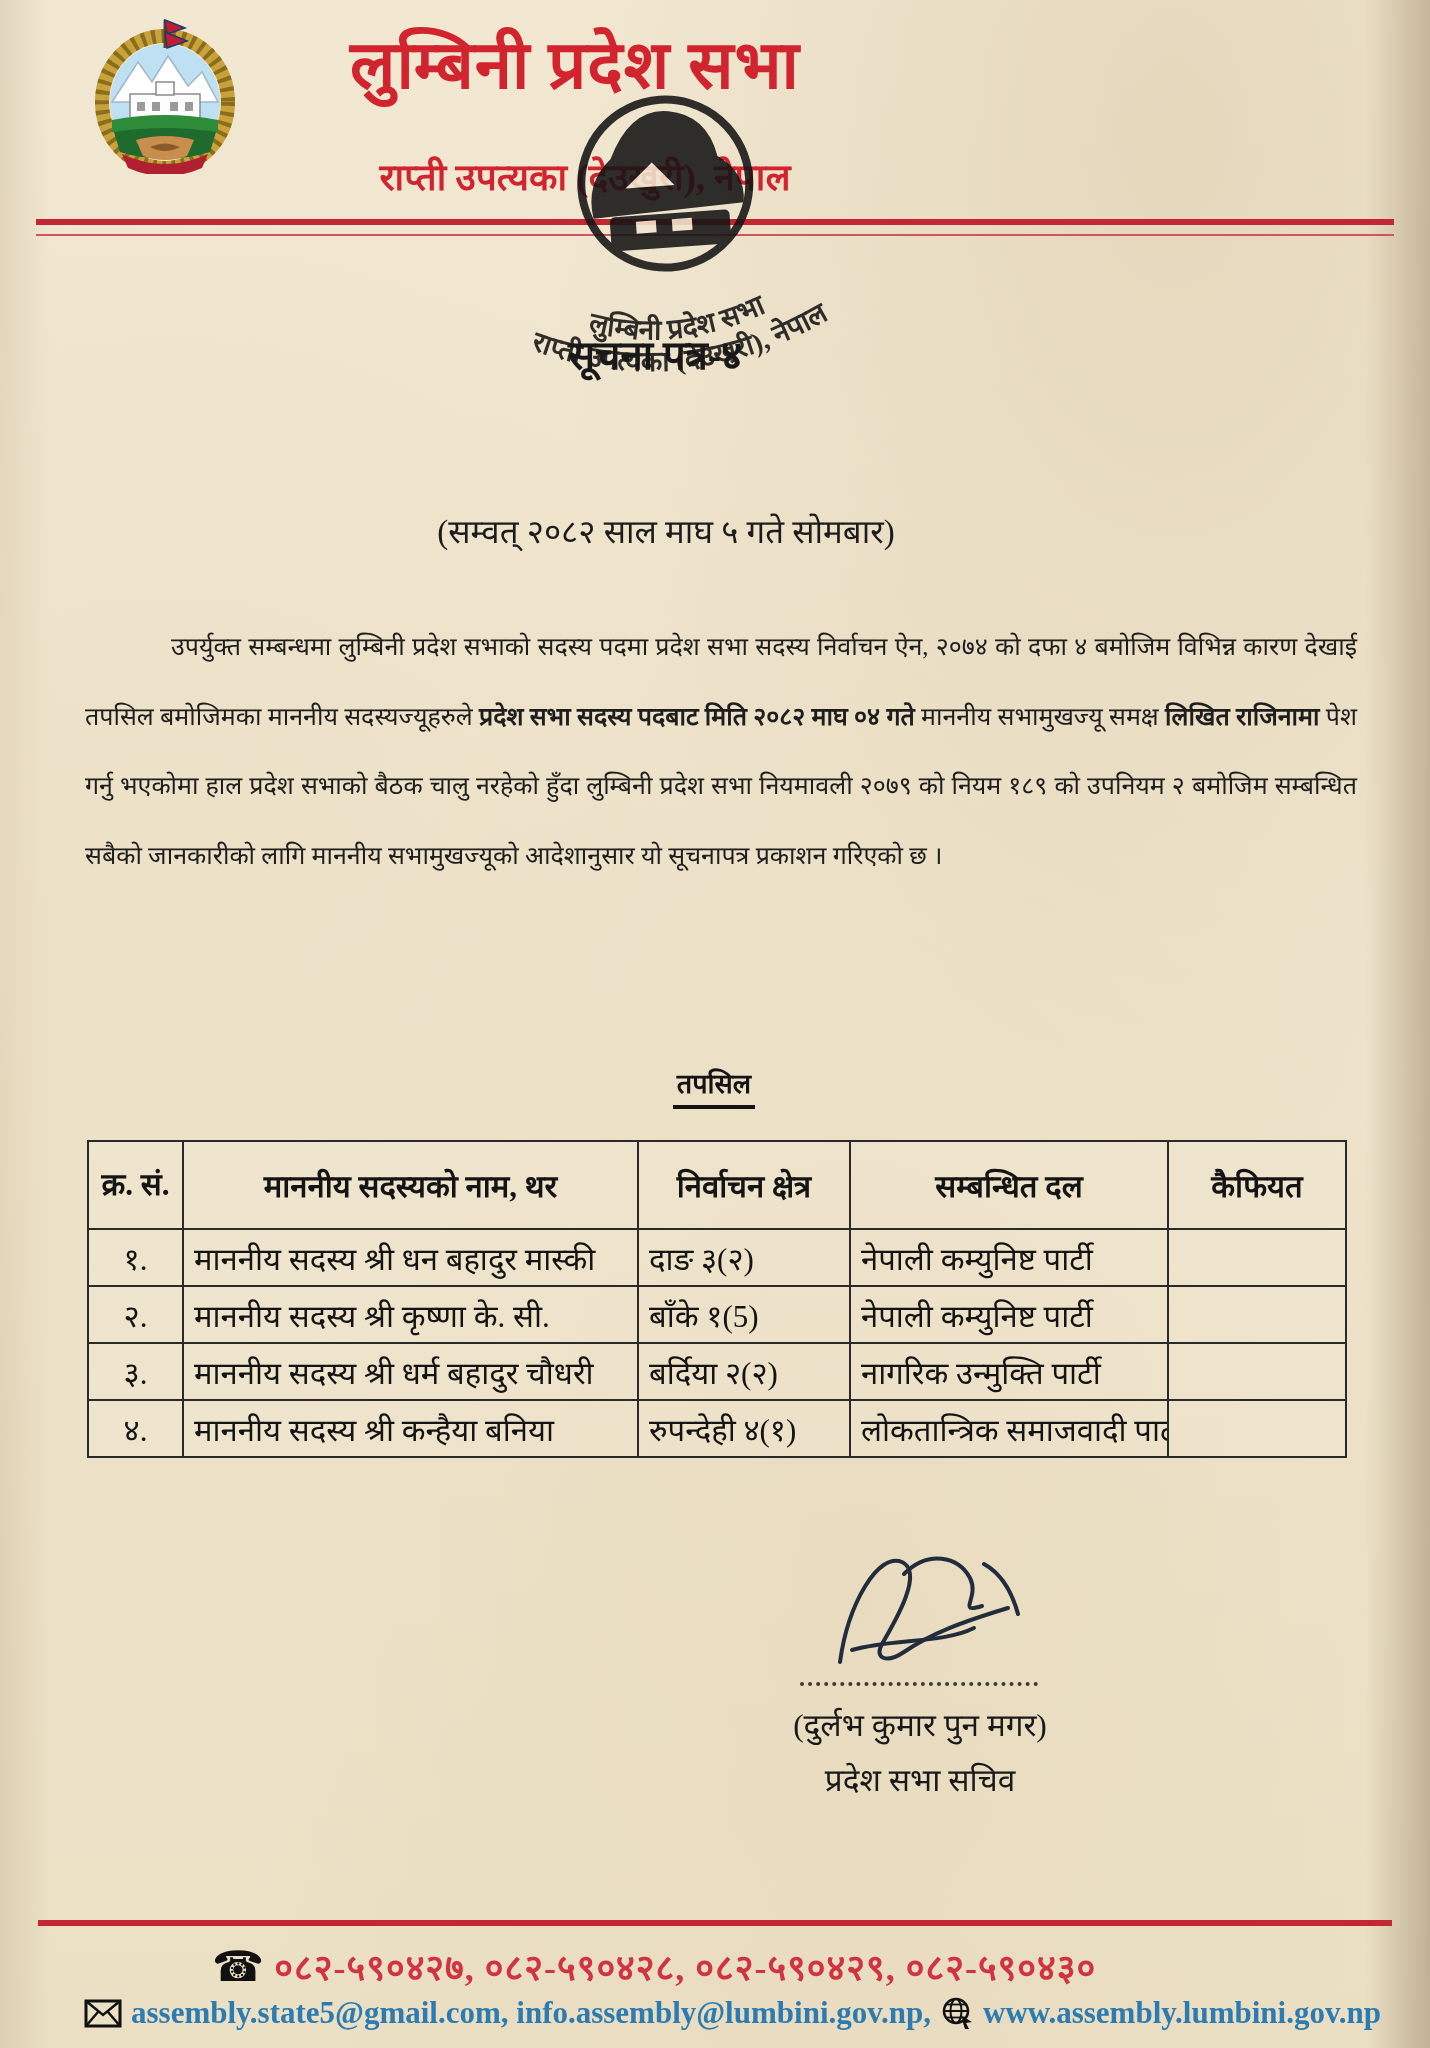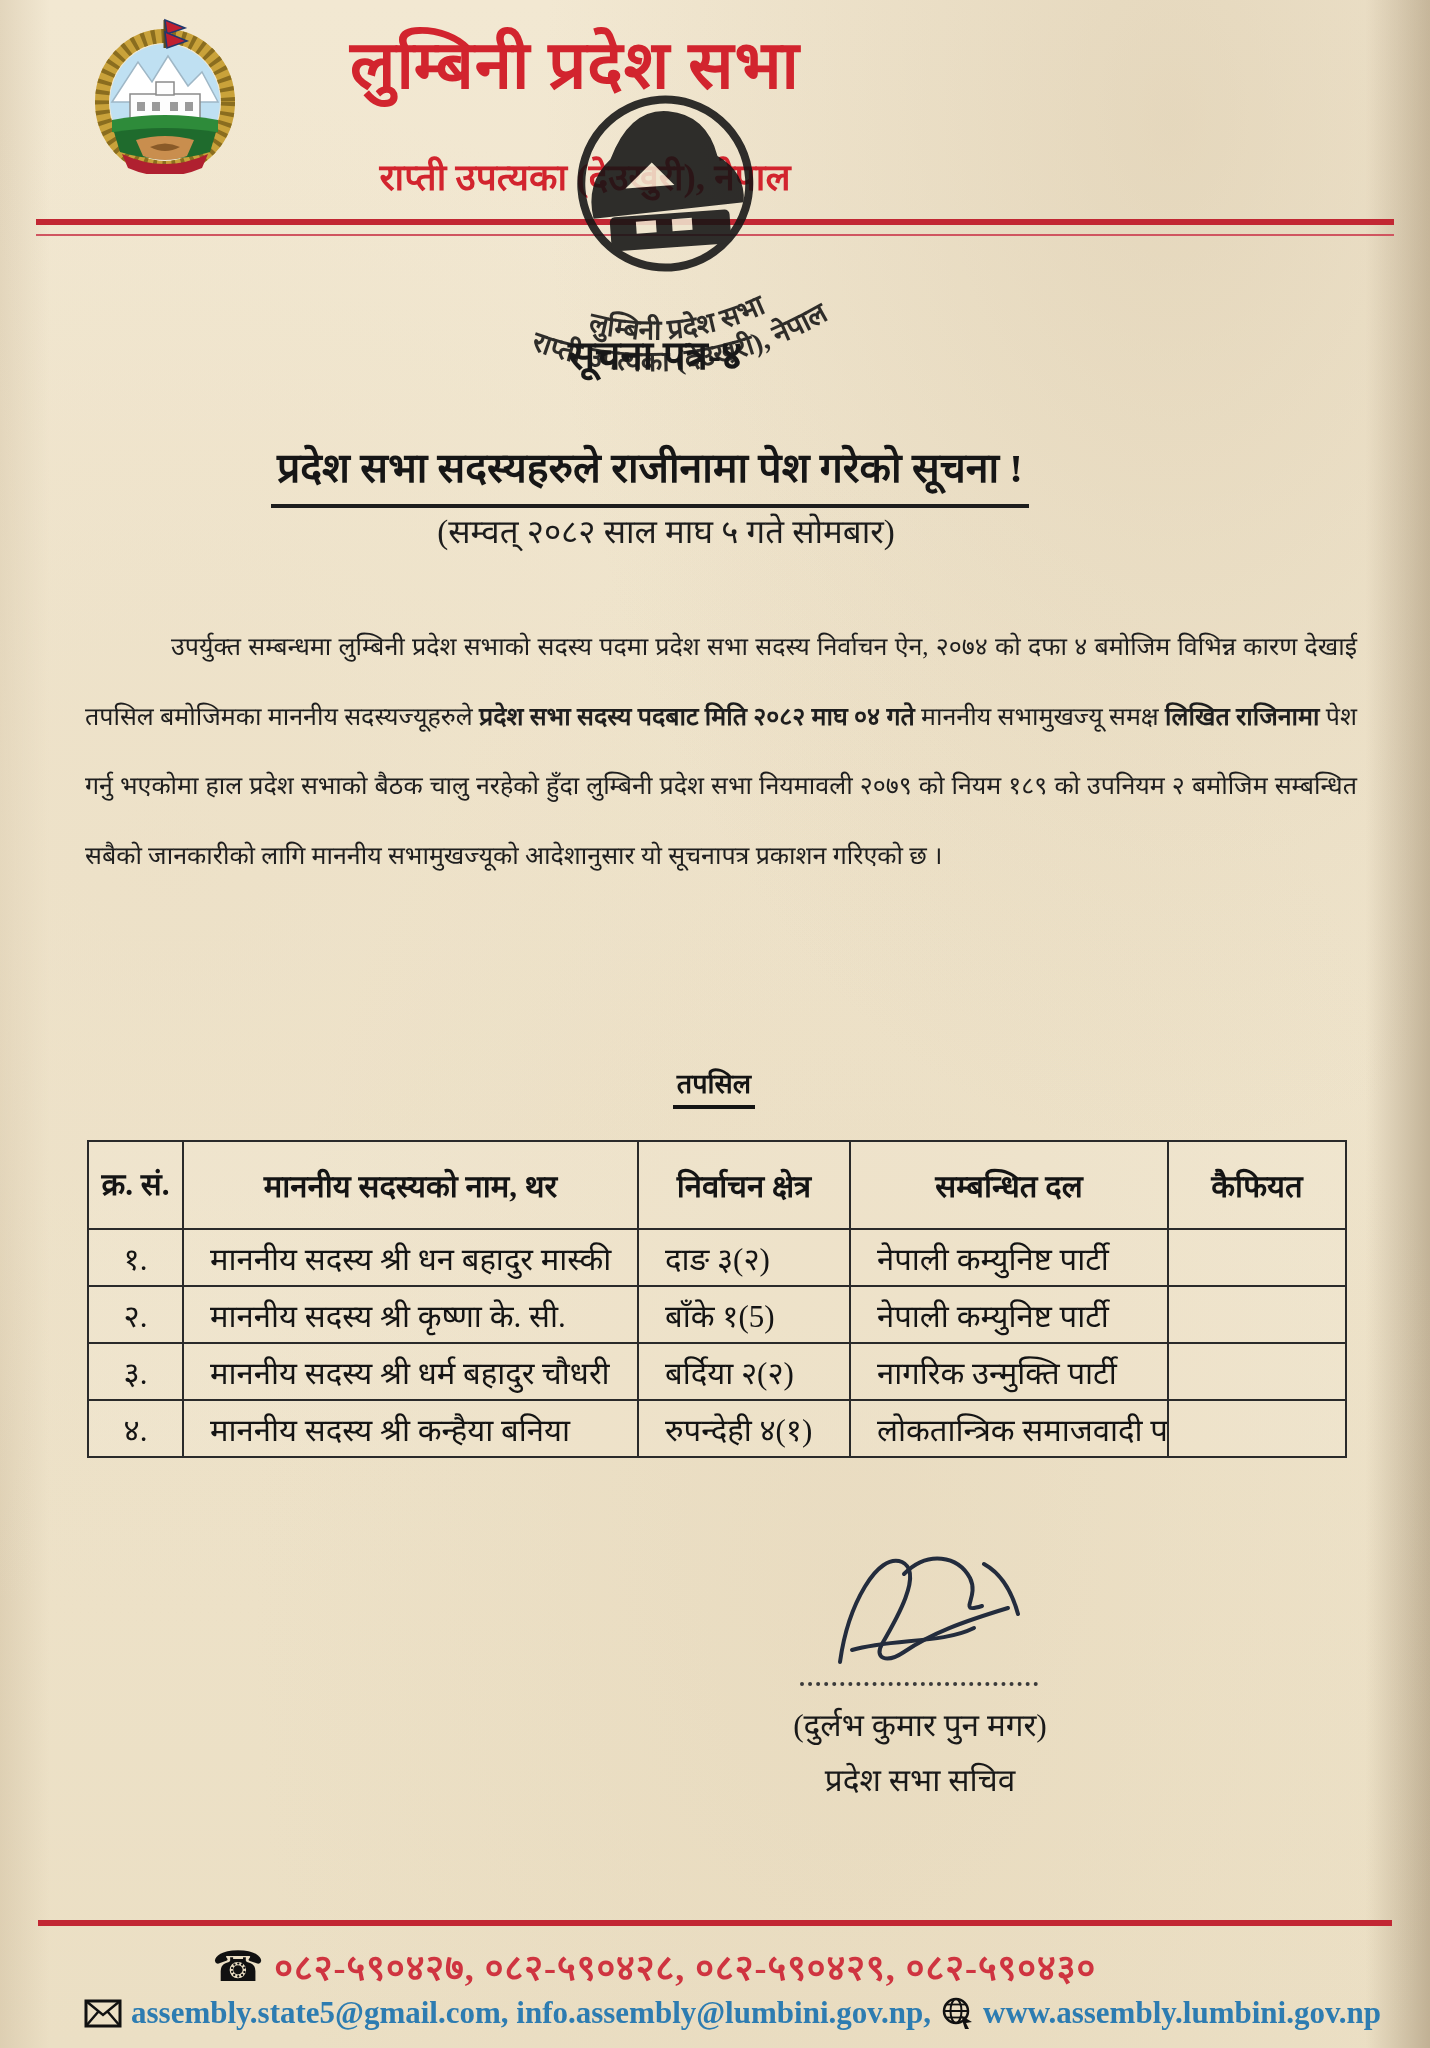--- a/index.html
+++ b/index.html
@@ -32,21 +32,21 @@
   .date-line{left:76px;top:508px;width:1180px;font-size:33px;color:#1c1c1c;}
   
   .body-text{left:85px;top:612px;width:1272px;font-size:25px;line-height:69.5px;text-align:justify;text-indent:86px;color:#1e1e1e;}
   .b{font-weight:bold;}
   
   .tapsil{left:85px;top:1064px;width:1258px;}
   .tapsil span{display:inline-block;font-size:27px;font-weight:bold;color:#141414;border-bottom:4.5px solid #141414;padding:0 4px 4px 4px;}
   table.members{position:absolute;left:87px;top:1140px;width:1258px;border-collapse:collapse;table-layout:fixed;background:rgba(255,250,238,.15);}
   table.members th,table.members td{border:2.5px solid #2a2a2a;font-size:31px;color:#141414;overflow:hidden;white-space:nowrap;}
   table.members th{font-weight:bold;text-align:center;height:84px;}
-  table.members td{height:55px;padding:0 26px;}
+  table.members td{height:55px;padding:0 10px;}
   table.members td.sn{text-align:center;padding:0;}
   
   .sig-dots{left:800px;top:1682px;width:238px;border-bottom:4px dotted #3a3a3a;height:0;}
   .sig-name{left:705px;top:1702px;width:430px;font-size:31.5px;color:#191919;}
   .sig-title{left:705px;top:1757px;width:430px;font-size:31.5px;color:#191919;}
   
   .footer-rule{left:38px;right:38px;top:1920px;border-top:6px solid #c22733;height:0;}
   .phone-row{left:212px;top:1942px;display:flex;align-items:center;gap:10px;}
   .phone-glyph{font-family:"DejaVu Sans",sans-serif;font-size:42px;color:#111;line-height:1;}
   .phone-nums{font-size:36px;font-weight:bold;color:#cf3440;letter-spacing:1px;white-space:nowrap;}
@@ -97,23 +97,20 @@
     <text font-size="28" font-weight="bold" fill="#141414" font-family="Liberation Serif, DejaVu Serif, serif">
       <textPath href="#sArc1" startOffset="50%" text-anchor="middle">लुम्बिनी प्रदेश सभा</textPath>
     </text>
     <text font-size="28" font-weight="bold" fill="#141414" font-family="Liberation Serif, DejaVu Serif, serif">
       <textPath href="#sArc2" startOffset="50%" text-anchor="middle">राप्ती उपत्यका (देउखुरी), नेपाल</textPath>
     </text>
   </svg>
 
   <div class="abs notice-number center">सूचना पत्र-४</div>
 
-  <div class="abs title-wrap center">
-    <span class="main-title">प्रदेश सभा सदस्यहरुले राजीनामा पेश गरेको सूचना !</span>
-  </div>
   <div class="abs date-line center">(सम्वत् २०८२ साल माघ ५ गते सोमबार)</div>
 
   <div class="abs body-text"><span>उपर्युक्त सम्बन्धमा लुम्बिनी प्रदेश सभाको सदस्य पदमा प्रदेश सभा सदस्य निर्वाचन ऐन, २०७४ को दफा ४ बमोजिम विभिन्न कारण देखाई तपसिल बमोजिमका माननीय सदस्यज्यूहरुले </span><span class="b">प्रदेश सभा सदस्य पदबाट मिति २०८२ माघ ०४ गते </span><span>माननीय सभामुखज्यू समक्ष </span><span class="b">लिखित राजिनामा</span><span> पेश गर्नु भएकोमा हाल प्रदेश सभाको बैठक चालु नरहेको हुँदा लुम्बिनी प्रदेश सभा नियमावली २०७९ को नियम १८९ को उपनियम २ बमोजिम सम्बन्धित सबैको जानकारीको लागि माननीय सभामुखज्यूको आदेशानुसार यो सूचनापत्र प्रकाशन गरिएको छ ।</span></div>
 
   <div class="abs tapsil center">
     <span>तपसिल</span>
   </div>
 
   <table class="members">
     <colgroup>

